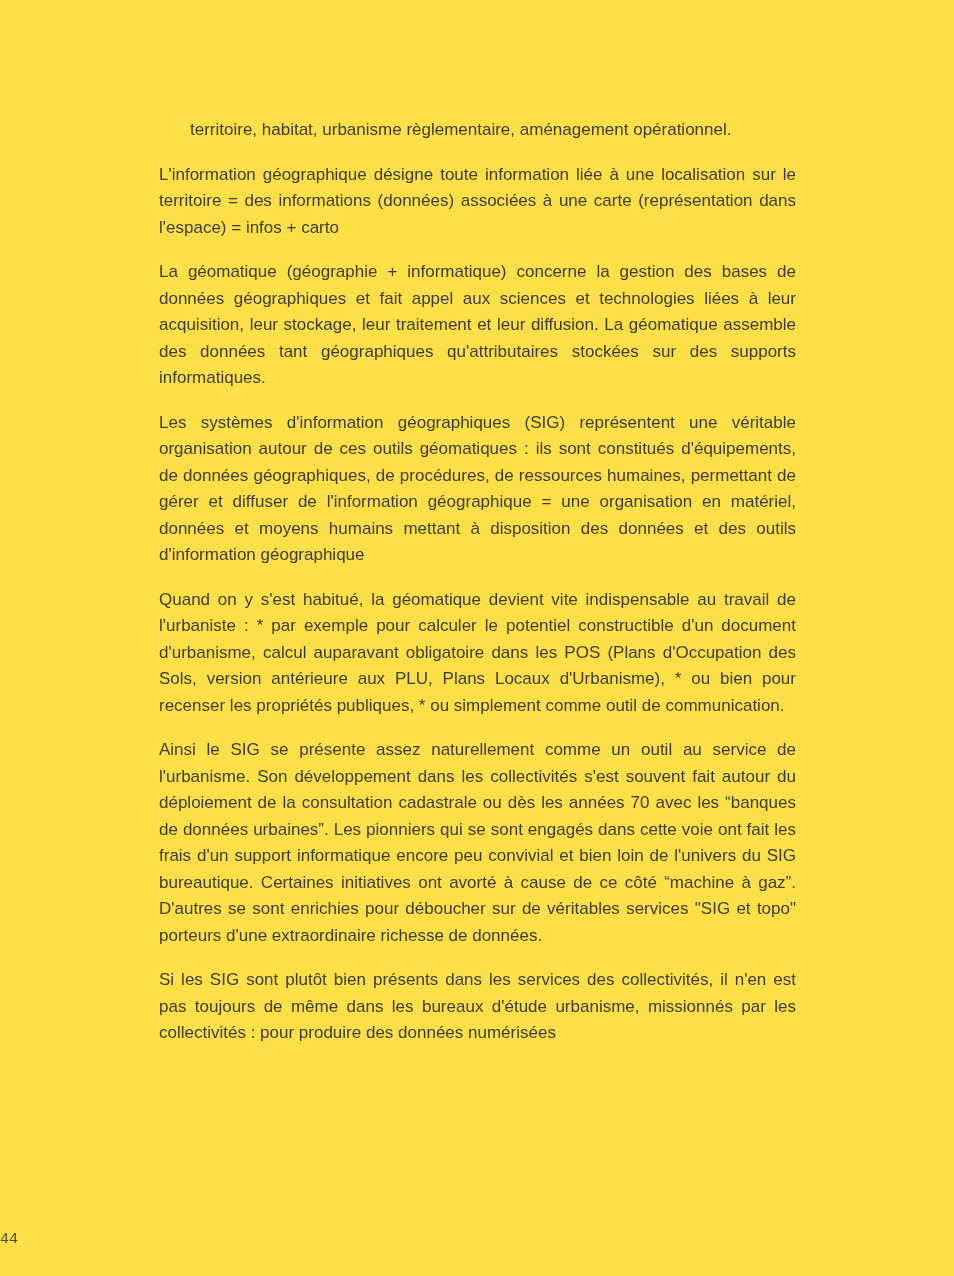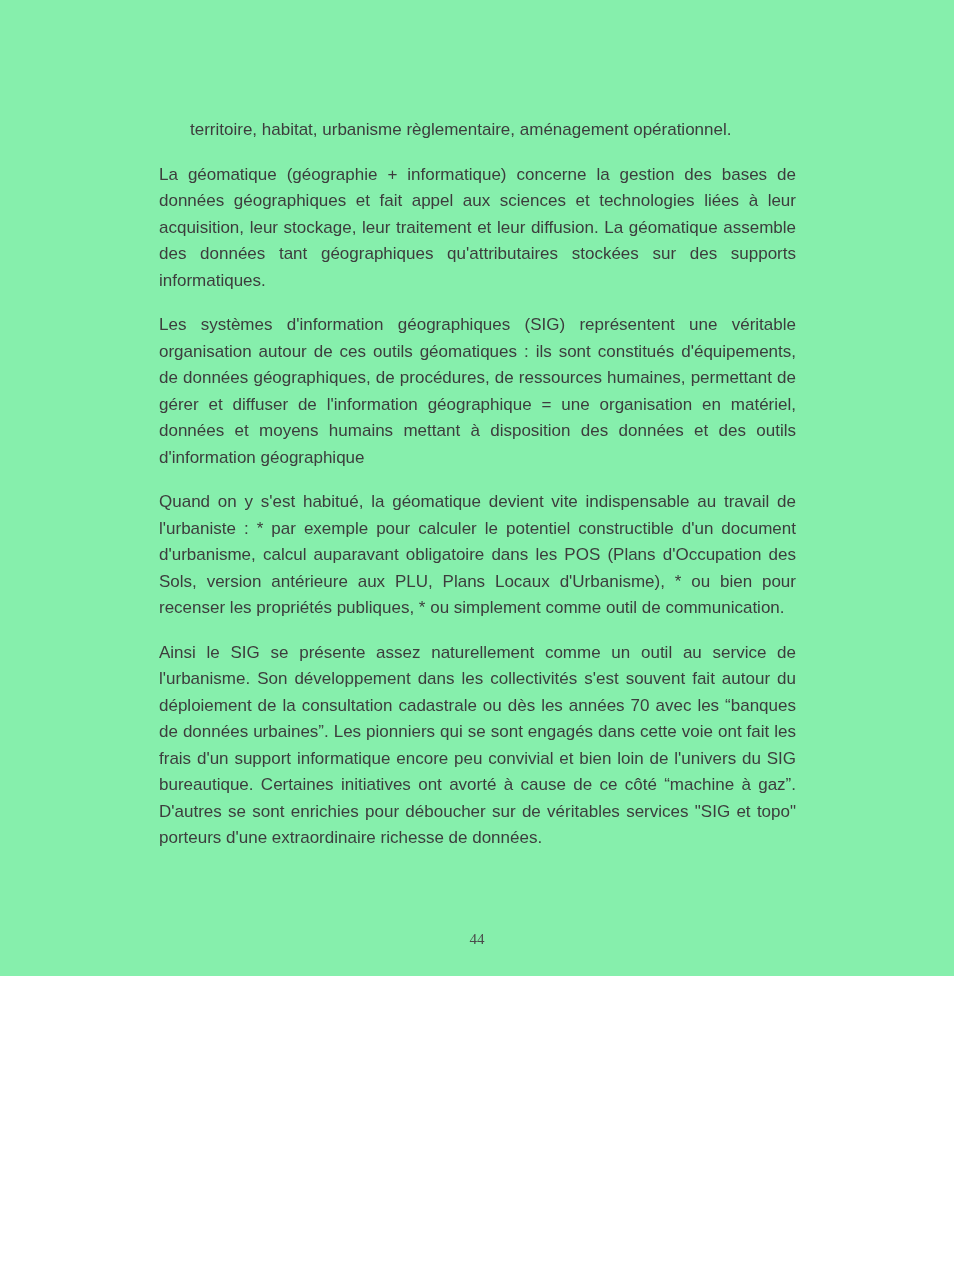--- a/index.html
+++ b/index.html
@@ -3,22 +3,22 @@
 <meta charset="utf-8">
 <style>
   html, body {
     margin: 0;
     padding: 0;
     background: #ffffff;
   }
   .page {
     position: relative;
     width: 954px;
-    height: 976px;
-    background: #86efac;
+    height: 1276px;
+    background: #fde047;
     overflow: hidden;
     font-family: "Liberation Sans", sans-serif;
   }
   .content {
     position: absolute;
     left: 159px;
     top: 117px;
     width: 637px;
     color: #3d3d3d;
     font-size: 17px;
@@ -29,31 +29,33 @@
     margin: 0 0 18px 0;
   }
   .para.indent {
     padding-left: 31px;
   }
   .page-number {
     position: absolute;
     left: 0;
     right: 0;
     bottom: 28px;
-    text-align: center;
-    font-family: Liberation Serif, serif;
+    text-align: left;
+    font-family: Liberation Mono, monospace;
     font-size: 15px;
     color: #4a4a4a;
   }
 </style>
 </head>
 <body>
 
 <div class="page">
   <div class="content">
     <p class="para indent">territoire, habitat, urbanisme règlementaire, aménagement opérationnel.</p>
+    <p class="para">L'information géographique désigne toute information liée à une localisation sur le territoire = des informations (données) associées à une carte (représentation dans l'espace) = infos + carto</p>
     <p class="para">La géomatique (géographie + informatique) concerne la gestion des bases de données géographiques et fait appel aux sciences et technologies liées à leur acquisition, leur stockage, leur traitement et leur diffusion. La géomatique assemble des données tant géographiques qu'attributaires stockées sur des supports informatiques.</p>
     <p class="para">Les systèmes d'information géographiques (SIG) représentent une véritable organisation autour de ces outils géomatiques : ils sont constitués d'équipements, de données géographiques, de procédures, de ressources humaines, permettant de gérer et diffuser de l'information géographique = une organisation en matériel, données et moyens humains mettant à disposition des données et des outils d'information géographique</p>
     <p class="para">Quand on y s'est habitué, la géomatique devient vite indispensable au travail de l'urbaniste : * par exemple pour calculer le potentiel constructible d'un document d'urbanisme, calcul auparavant obligatoire dans les POS (Plans d'Occupation des Sols, version antérieure aux PLU, Plans Locaux d'Urbanisme), * ou bien pour recenser les propriétés publiques, * ou simplement comme outil de communication.</p>
     <p class="para">Ainsi le SIG se présente assez naturellement comme un outil au service de l'urbanisme. Son développement dans les collectivités s'est souvent fait autour du déploiement de la consultation cadastrale ou dès les années 70 avec les “banques de données urbaines”. Les pionniers qui se sont engagés dans cette voie ont fait les frais d'un support informatique encore peu convivial et bien loin de l'univers du SIG bureautique. Certaines initiatives ont avorté à cause de ce côté “machine à gaz”. D'autres se sont enrichies pour déboucher sur de véritables services "SIG et topo" porteurs d'une extraordinaire richesse de données.</p>
+    <p class="para">Si les SIG sont plutôt bien présents dans les services des collectivités, il n'en est pas toujours de même dans les bureaux d'étude urbanisme, missionnés par les collectivités : pour produire des données numérisées</p>
   </div>
   <div class="page-number">44</div>
 </div>
 
 </body></html>

